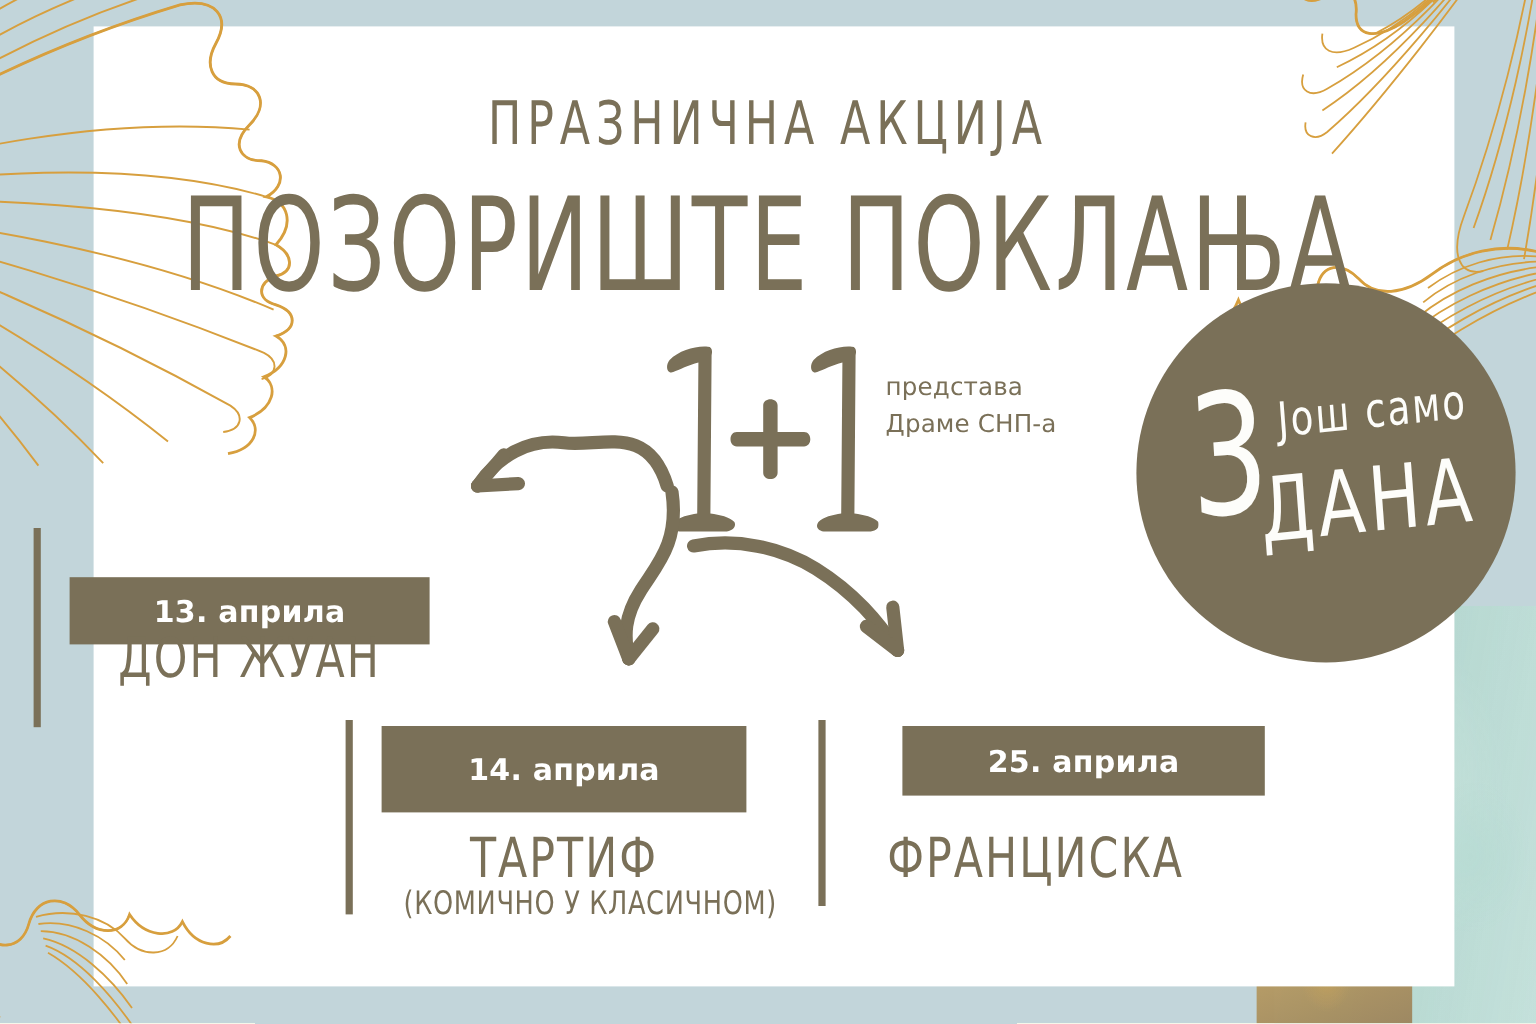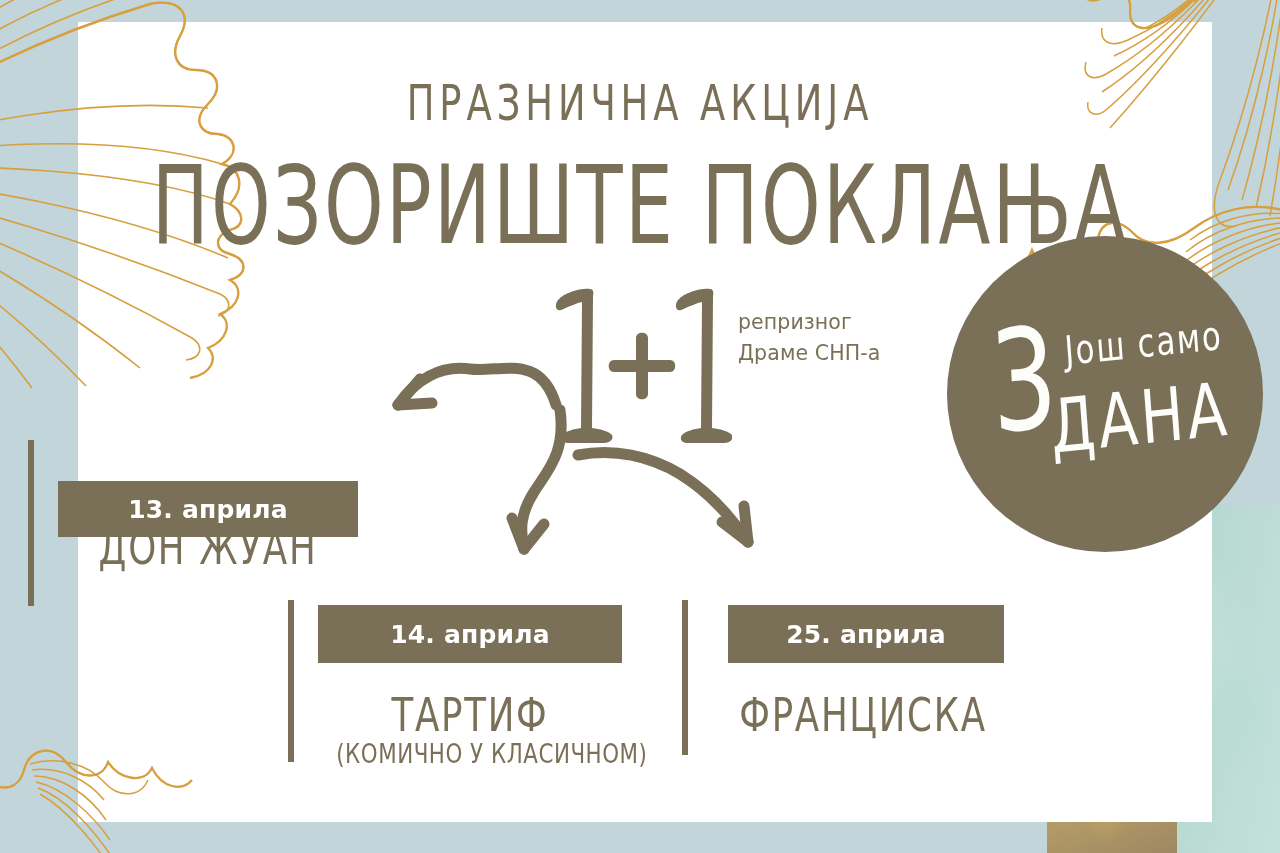--- a/index.html
+++ b/index.html
@@ -319,21 +319,21 @@
         <path d="M6 14 C14 6 28 2 38 3 C41 3 42 6 41 10 L40 142 C48 143 56 145 60 149 C62 153 58 157 52 157 L16 157 C10 157 7 153 10 149 C14 145 22 143 29 142 L30 16 C22 18 14 22 9 24 C4 26 2 19 6 14 Z"></path>
 
         <path d="M84 52 C84 45 96 45 96 52 L96 74 L118 74 C125 74 125 86 118 86 L96 86 L96 108 C96 115 84 115 84 108 L84 86 L62 86 C55 86 55 74 62 74 L84 74 Z"></path>
 
         <path d="M126 14 C134 6 148 2 158 3 C161 3 162 6 161 10 L160 142 C168 143 176 145 180 149 C182 153 178 157 172 157 L136 157 C130 157 127 153 130 149 C134 145 142 143 149 142 L150 16 C142 18 134 22 129 24 C124 26 122 19 126 14 Z"></path>
       </g>
     </svg>
   </div>
 
   <div class="offer-note">
-    <div>репризног</div>
+    <div>представа</div>
     <div>Драме СНП-а</div>
   </div>
 
   <svg class="arrows" viewBox="0 0 1280 853">
     <g fill="none" stroke="#7a7058" stroke-width="11" stroke-linecap="round">
 
       <path d="M556 405 C540 352 500 373 470 369 C440 365 415 380 398 405"></path>
       <path d="M398 405 L420 379"></path>
       <path d="M398 405 L432 403"></path>
 
@@ -353,25 +353,25 @@
     <span class="badge-line2">ДАНА</span>
   </div>
 
   <div class="tick" style="left:28px; top:440px; height:166px;"></div>
   <div class="date-bar" style="left:58px; top:443px; width:300px; height:56px;margin-top:38px;">
     <span>13. априла</span>
   </div>
   <div class="show-title" style="left:58px; top:525px; width:300px;">ДОН ЖУАН</div>
 
   <div class="tick" style="left:288px; top:600px; height:162px;"></div>
-  <div class="date-bar" style="left:318px; top:605px; width:304px; height:58px;">
+  <div class="date-bar" style="left:318px; top:605px; width:304px; height:72px;">
     <span>14. априла</span>
   </div>
   <div class="show-title" style="left:318px; top:692px; width:304px;">ТАРТИФ</div>
   <div class="show-sub" style="left:318px; top:738px; width:304px;">(КОМИЧНО У КЛАСИЧНОМ)</div>
 
   <div class="tick" style="left:682px; top:600px; height:155px;"></div>
-  <div class="date-bar" style="left:728px; top:605px; width:276px; height:58px;">
+  <div class="date-bar" style="left:752px; top:605px; width:302px; height:58px;">
     <span>25. априла</span>
   </div>
   <div class="show-title" style="left:712px; top:692px; width:302px;">ФРАНЦИСКА</div>
 
 </div>
 
 </body></html>

